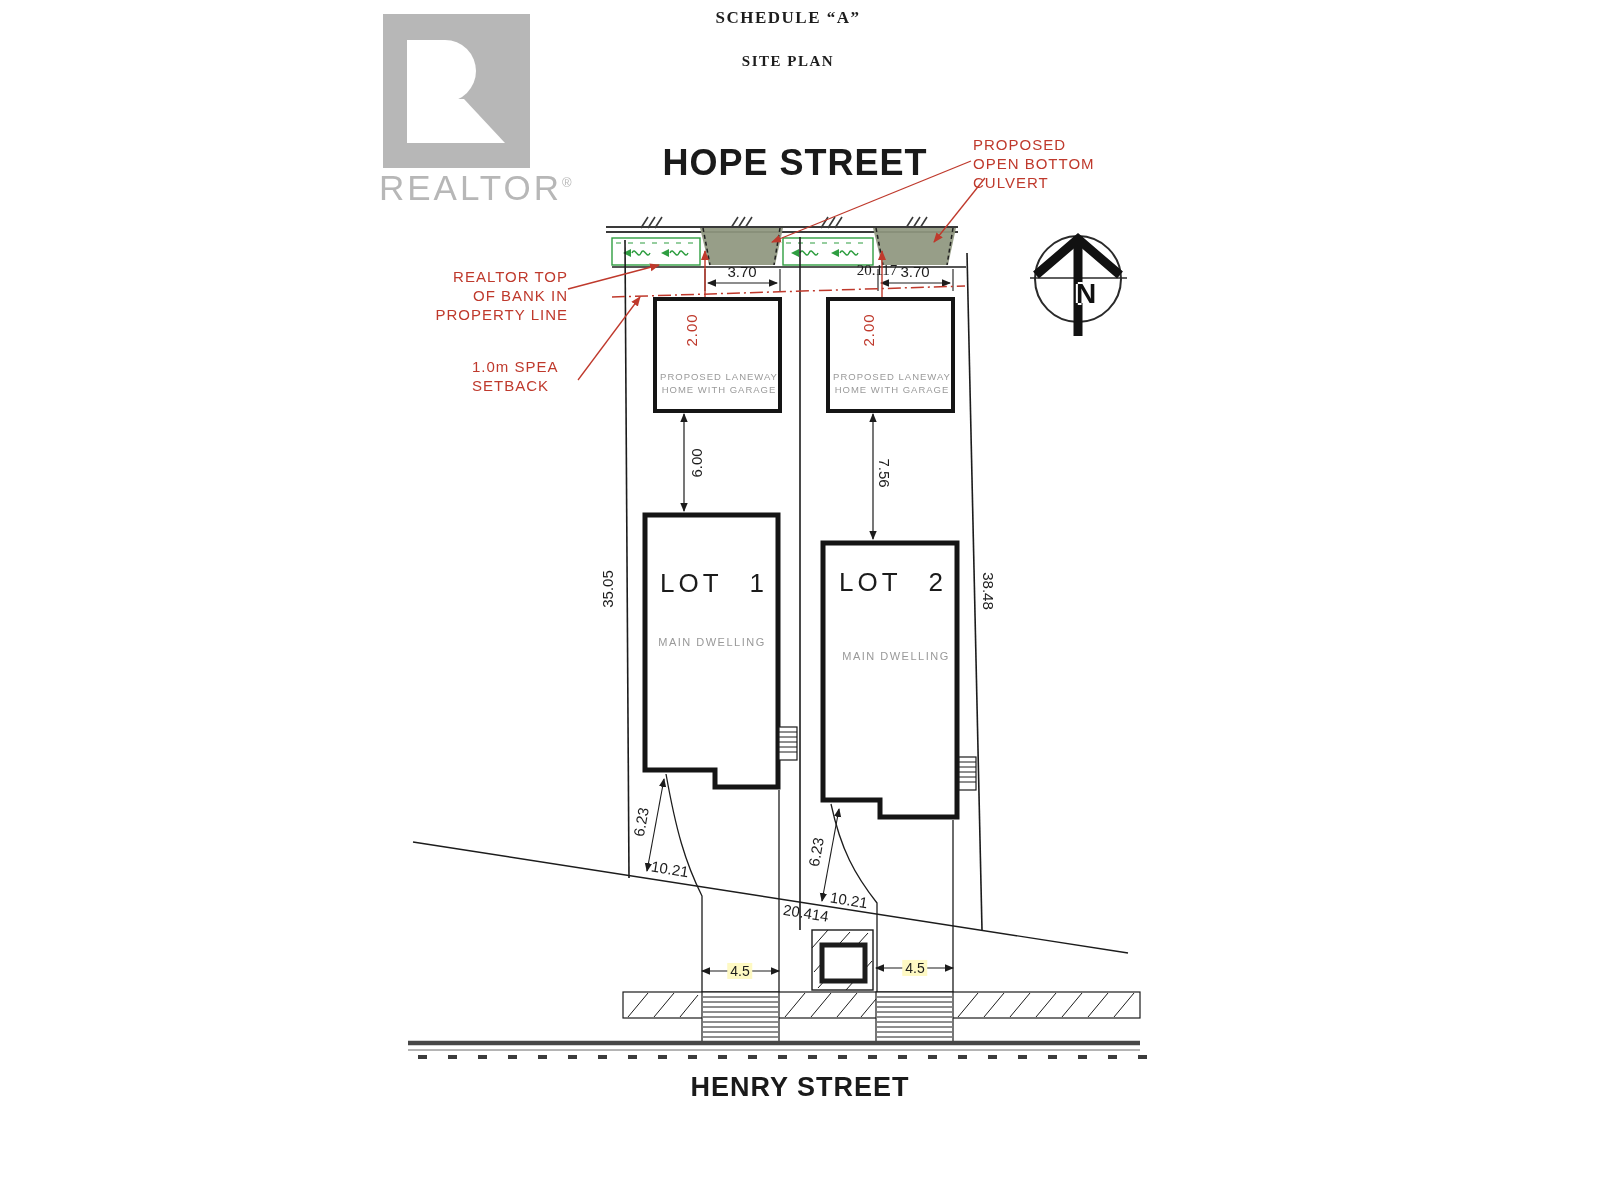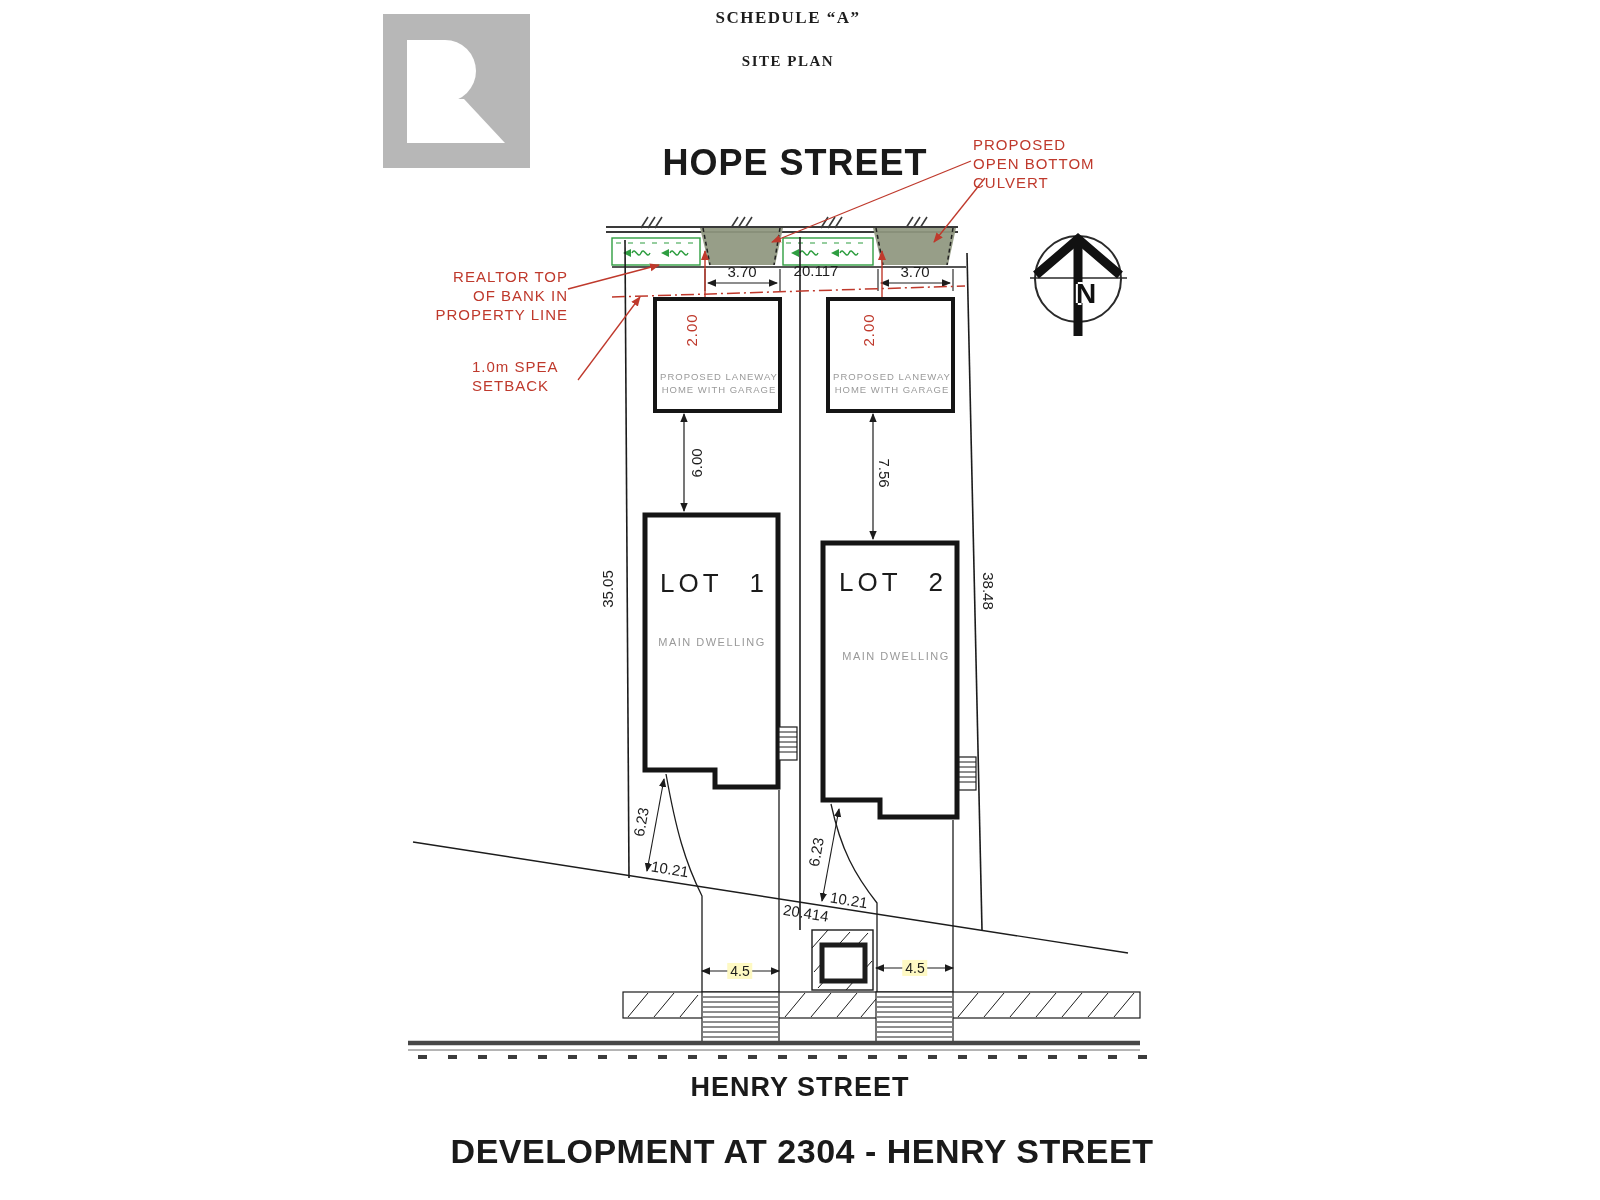--- a/index.html
+++ b/index.html
@@ -164,40 +164,43 @@
       <circle cx="1078" cy="279" r="43" fill="none" stroke="#2a2a2a" stroke-width="2"></circle>
       <path d="M1030,278 H1127" stroke="#2a2a2a" stroke-width="1.4" fill="none"></path>
       <rect x="1073.5" y="236" width="9" height="100" fill="#111"></rect>
       <path d="M1036,275 L1078,239 L1120,275" stroke="#111" stroke-width="9" fill="none"></path>
     </g>
   </svg>
 
   <div class="lbl serif ctr" style="left:788px;top:18px;font-size:17px;">SCHEDULE “A”</div>
   <div class="lbl serif ctr" style="left:788px;top:62px;font-size:15px;">SITE PLAN</div>
 
+  <div class="lbl realtor-txt" style="left:379px;top:168px;">
+    <span>REALTOR</span><sup>®</sup>
+  </div>
 
   <div class="lbl street ctr" style="left:795px;top:163px;">HOPE STREET</div>
 
   <div class="lbl red" style="left:973px;top:136px;">
     <div>PROPOSED</div>
     <div>OPEN BOTTOM</div>
     <div>CULVERT</div>
   </div>
   <div class="lbl red" style="left:430px;top:268px;width:138px;text-align:right;">
     <div>REALTOR TOP</div>
     <div>OF BANK IN</div>
     <div>PROPERTY LINE</div>
   </div>
   <div class="lbl red" style="left:472px;top:358px;">
     <div>1.0m SPEA</div>
     <div>SETBACK</div>
   </div>
 
   <div class="lbl dim ctr" style="left:742px;top:272px;">3.70</div>
-  <div class="lbl dim ctr" style="left:816px;top:271px;">20.117</div>
+  <div class="lbl dim ctr" style="left:877px;top:271px;font-family:Liberation Serif, serif;">20.117</div>
   <div class="lbl dim ctr" style="left:915px;top:272px;">3.70</div>
 
   <div class="lbl red ctr" style="left:692px;top:330px;transform:translate(-50%,-50%) rotate(-90deg);">2.00</div>
   <div class="lbl red ctr" style="left:869px;top:330px;transform:translate(-50%,-50%) rotate(-90deg);">2.00</div>
 
   <div class="lbl gray-sm ctr" style="left:719px;top:377px;">PROPOSED LANEWAY</div>
   <div class="lbl gray-sm ctr" style="left:719px;top:390px;">HOME WITH GARAGE</div>
   <div class="lbl gray-sm ctr" style="left:892px;top:377px;">PROPOSED LANEWAY</div>
   <div class="lbl gray-sm ctr" style="left:892px;top:390px;">HOME WITH GARAGE</div>
 
@@ -217,15 +220,14 @@
   <div class="lbl dim ctr" style="left:670px;top:869px;transform:translate(-50%,-50%) rotate(9deg);">10.21</div>
   <div class="lbl dim ctr" style="left:849px;top:900px;transform:translate(-50%,-50%) rotate(9deg);">10.21</div>
   <div class="lbl dim ctr" style="left:806px;top:913px;transform:translate(-50%,-50%) rotate(9deg);">20.414</div>
 
   <div class="lbl dim dimbg ctr" style="left:740px;top:971px;font-size:14px;">4.5</div>
   <div class="lbl dim dimbg ctr" style="left:915px;top:968px;font-size:14px;">4.5</div>
 
   <div class="lbl north ctr" style="left:1086px;top:294px;">N</div>
 
   <div class="lbl street ctr" style="left:800px;top:1088px;font-size:27px;">HENRY STREET</div>
-  <div class="lbl footer ctr" style="left:802px;top:1152px;">DEVELOPMENT AT 2304 - HENRY STREET</div>
 
 </div>
 
 </body></html>

